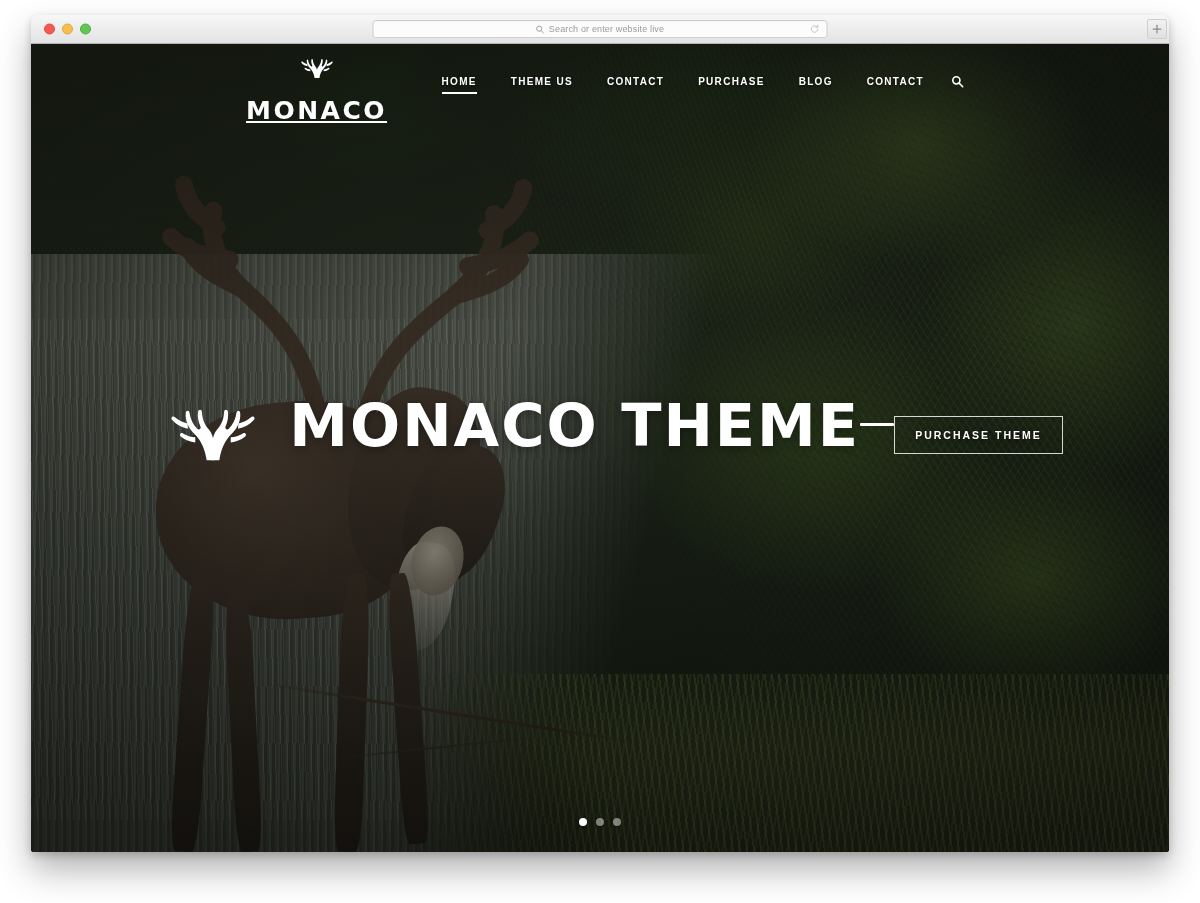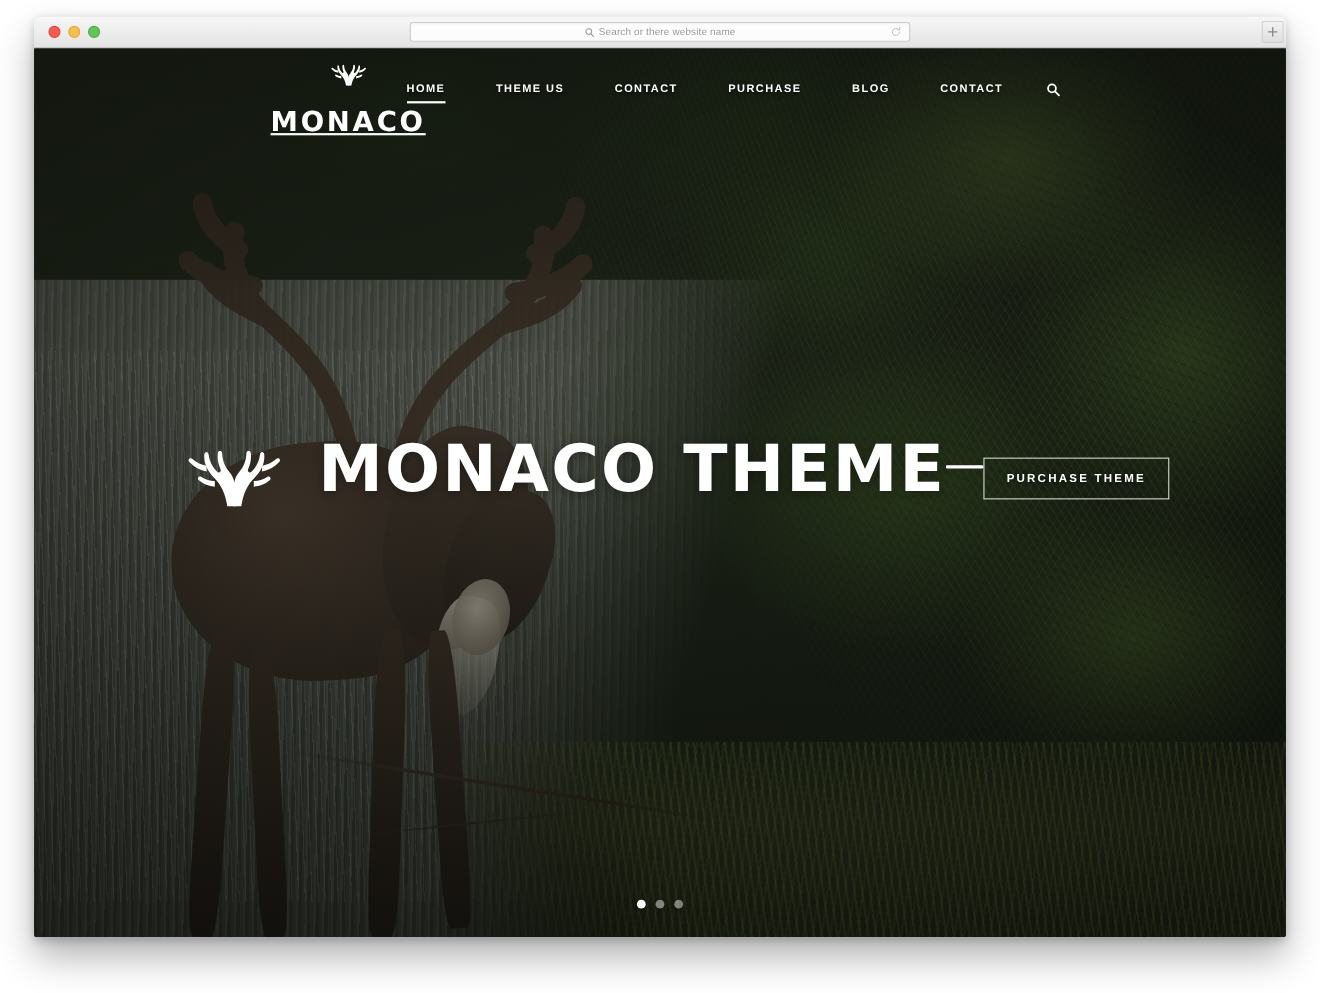--- a/index.html
+++ b/index.html
@@ -224,21 +224,21 @@
     gap:19px;
   }
   .brand-antlers{ width:58px; height:22px; margin-bottom:1px; }
   .brand-word{
     font-size:25px; letter-spacing:2.5px; font-weight:700;
     line-height:1; color:#fff;
     font-family:"DejaVu Sans", sans-serif;
   }
   .nav{
     position:absolute; right:205px; top:28px;
-    display:flex; align-items:center; gap:12px;
+    display:flex; align-items:center; gap:0;
   }
   .nav-item{
     color:#fff; font-size:10px; font-weight:700;
     letter-spacing:1.3px; text-decoration:none;
     padding:4px 17px; position:relative;
     text-shadow:0 1px 3px rgba(0,0,0,.5);
   }
   .nav-item.active::after{
     content:""; position:absolute;
     left:17px; right:17px; bottom:-3px;
@@ -310,21 +310,21 @@
       <span class="light yellow"></span>
       <span class="light green"></span>
     </div>
 
     <div class="addressbar">
       <div class="addr-inner">
         <svg class="addr-search-icon" width="9" height="9" viewBox="0 0 16 16" fill="none" stroke="#9b9b9b" stroke-width="1.7">
           <circle cx="6.6" cy="6.6" r="4.6"></circle>
           <line x1="10.2" y1="10.2" x2="14.6" y2="14.6" stroke-linecap="round"></line>
         </svg>
-        <span class="addr-placeholder">Search or there website name</span>
+        <span class="addr-placeholder">Search or enter website live</span>
       </div>
       <svg class="addr-reload" viewBox="0 0 16 16" fill="none" stroke="#8d8d8d" stroke-width="1.4">
         <path d="M13.2 8a5.2 5.2 0 1 1-1.6-3.7" stroke-linecap="round"></path>
         <polyline points="13.4,1.6 13.4,5 10,5" stroke-linecap="round" stroke-linejoin="round"></polyline>
       </svg>
     </div>
 
     <div class="newtab-btn">
       <svg width="10" height="10" viewBox="0 0 12 12" stroke="#8a8a8a" stroke-width="1.5">
         <line x1="6" y1="1.5" x2="6" y2="10.5" stroke-linecap="round"></line>

